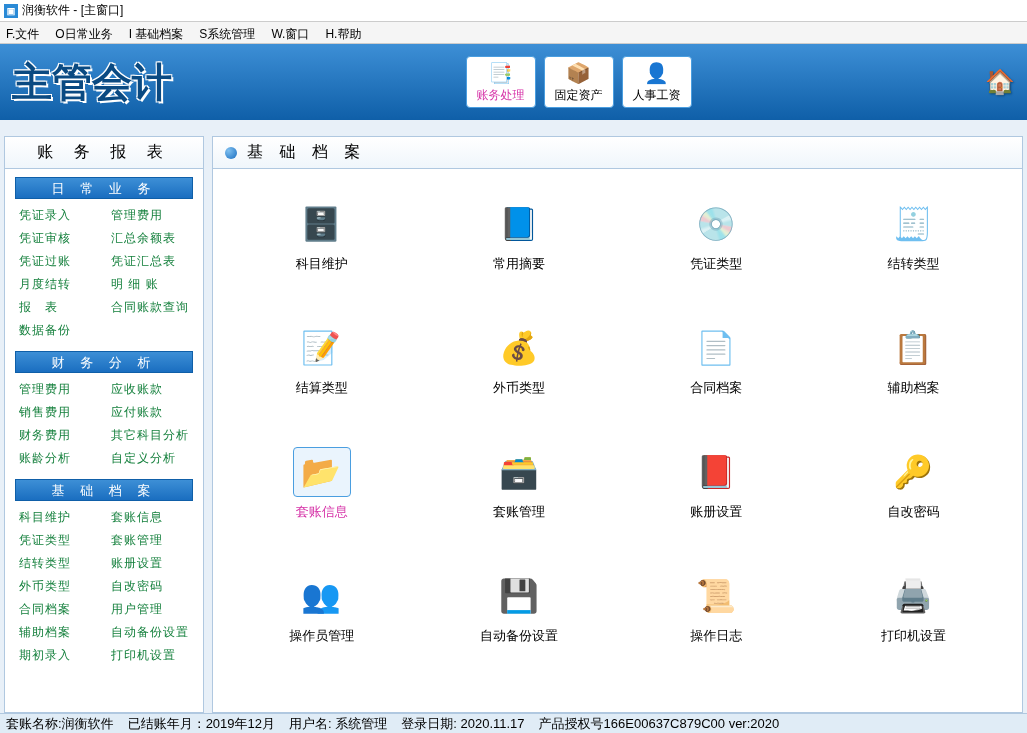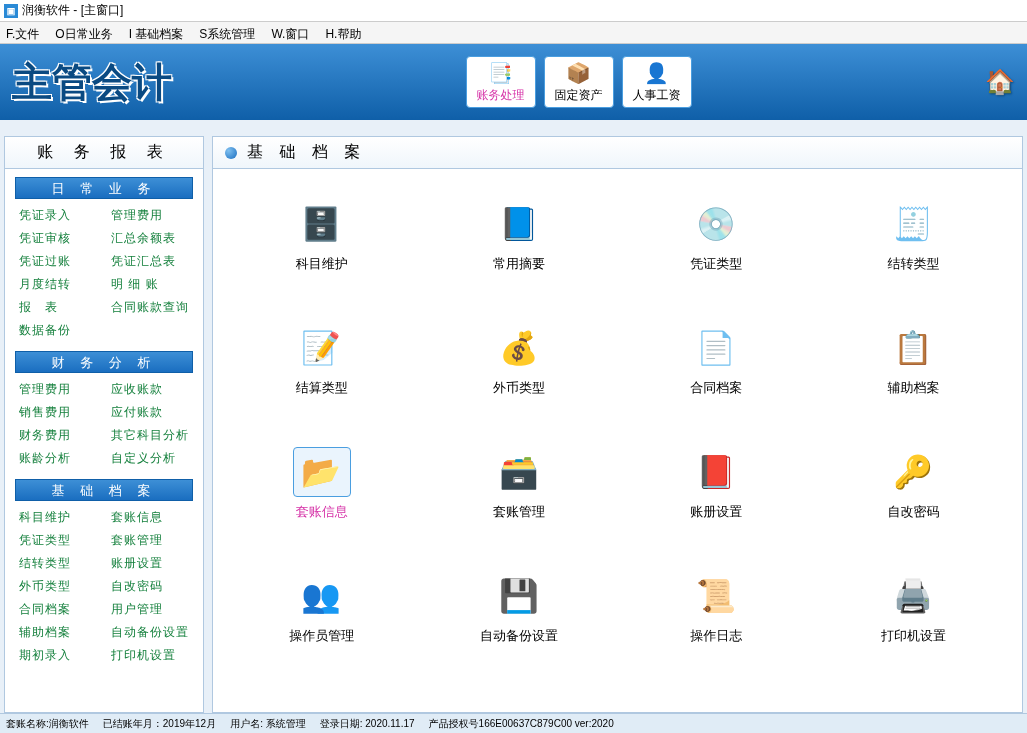--- a/index.html
+++ b/index.html
@@ -195,21 +195,21 @@
       font-size: 32px;
     }
     
     .status-bar {
       height: 20px;
       background: #e0ecf6;
       border-top: 1px solid #b0c8e0;
       display: flex;
       align-items: center;
       padding: 0 6px;
-      font-size: 10px;
+      font-size: 13px;
       gap: 14px;
     }
   </style>
 </head>
 <body>
 
 <div class="title-bar">
   <span class="title-icon">▣</span>
   <span>润衡软件 - [主窗口]</span>
 </div>

